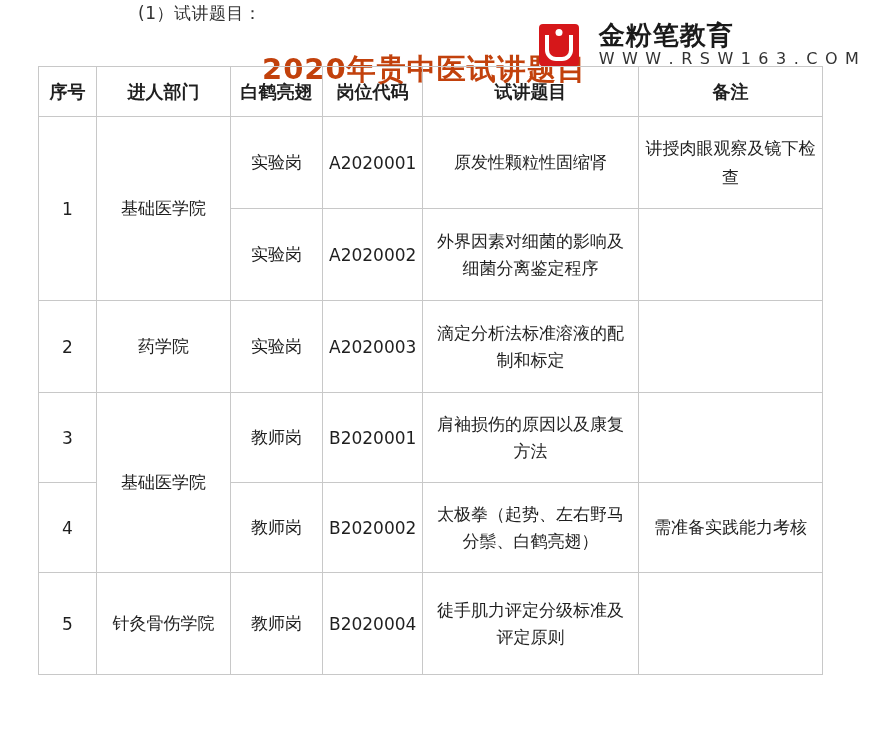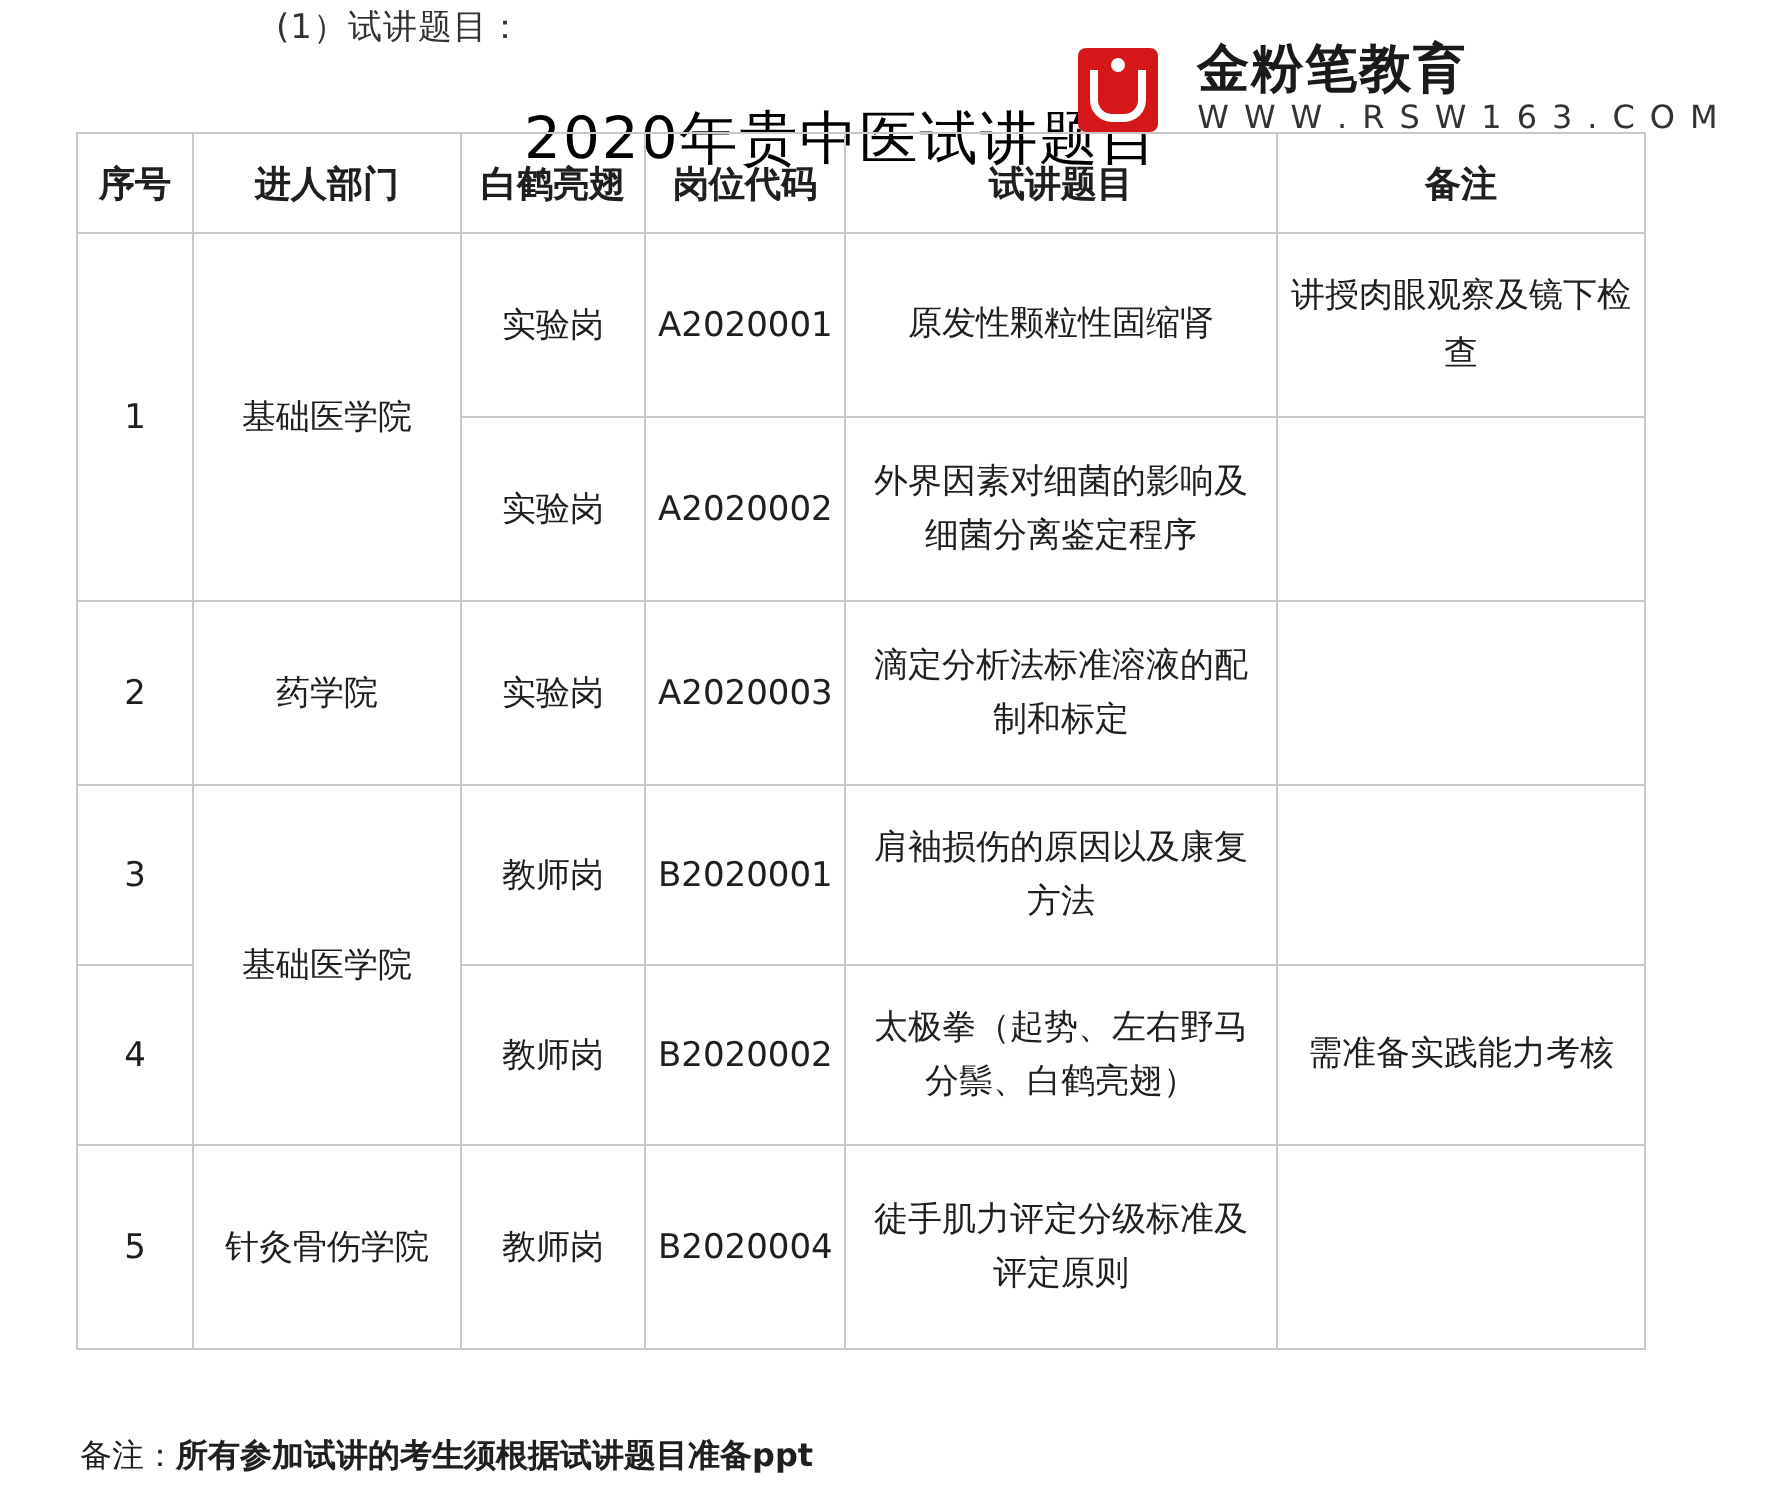--- a/index.html
+++ b/index.html
@@ -26,22 +26,22 @@
     left: 138px;
     font-size: 17px;
     color: #333;
     letter-spacing: 0.5px;
   }
   .doc-title {
     position: absolute;
     left: 262px;
     top: 26px;
     font-size: 29px;
-    font-weight: normal;
-    color: #000000;
+    font-weight: bold;
+    color: #c2410c;
     letter-spacing: 1px;
     font-family: "DejaVu Sans", "Liberation Sans", sans-serif;
     margin-top: 24px;
   }
   .logo-wrap {
     position: absolute;
     right: 28px;
     top: 22px;
     display: flex;
     align-items: center;
@@ -226,17 +226,14 @@
         <td>5</td>
         <td>针灸骨伤学院</td>
         <td>教师岗</td>
         <td>B2020004</td>
         <td class="topic">徒手肌力评定分级标准及评定原则</td>
         <td class="remark"></td>
       </tr>
     </tbody>
   </table>
 
-  <div class="footer-note">
-    <span class="label">备注：</span><span class="value">所有参加试讲的考生须根据试讲题目准备ppt</span>
-  </div>
 
 </div>
 
 </body></html>

